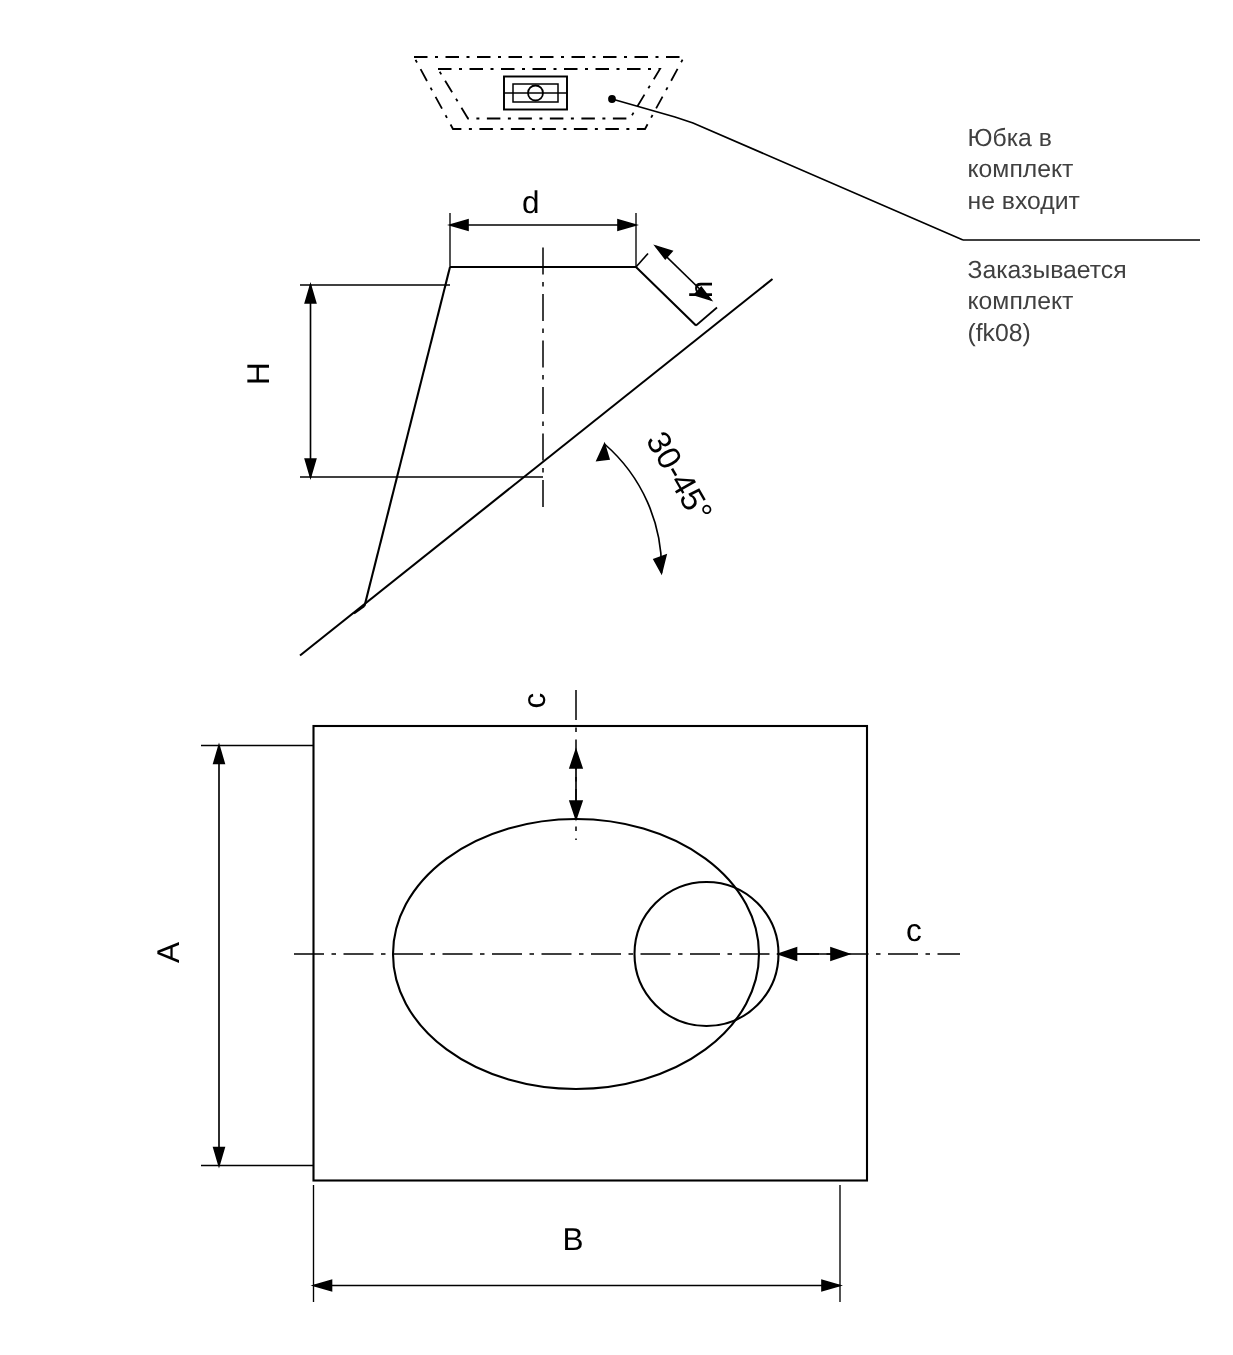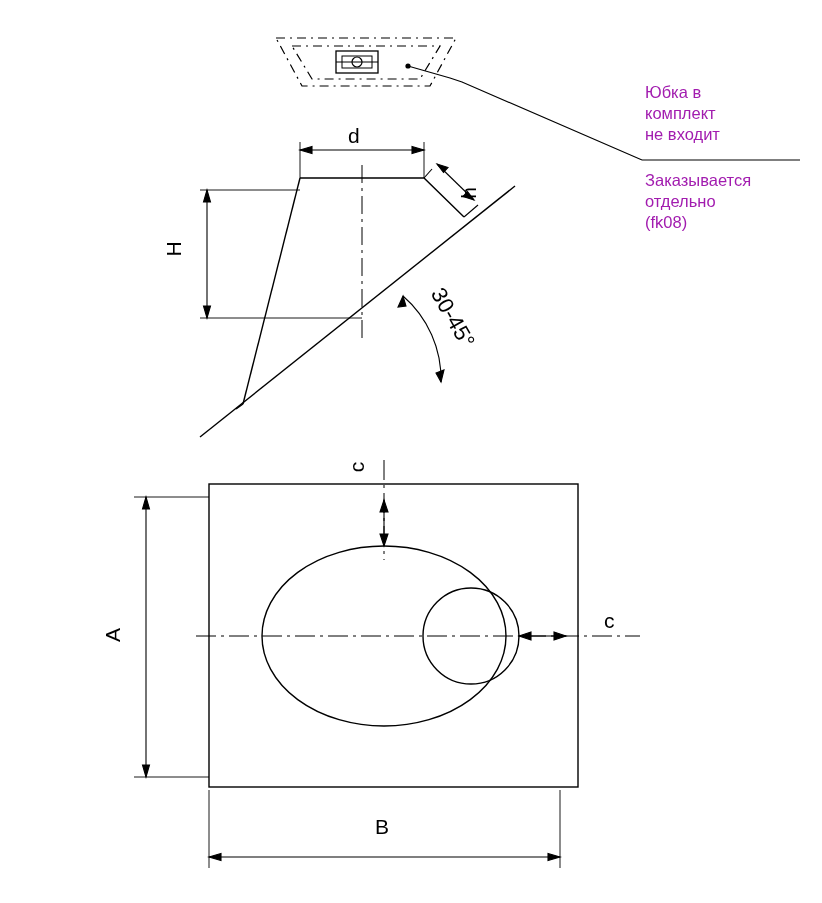--- a/index.html
+++ b/index.html
@@ -19,21 +19,21 @@
     left: 0;
     top: 0;
     width: 822px;
     height: 903px;
   }
   .note-block {
     position: absolute;
     font-family: "Liberation Sans", sans-serif;
     font-size: 16.5px;
     line-height: 21px;
-    color: #a21caf;
+    color: #404040;
     white-space: pre;
   }
   #note-skirt {
     left: 645px;
     top: 82px;
   }
   #note-order {
     left: 645px;
     top: 170px;
   }
@@ -171,21 +171,21 @@
     <line x1="209" y1="790" x2="209" y2="868" stroke-width="0.9"></line>
     <line x1="560" y1="790" x2="560" y2="868" stroke-width="0.9"></line>
   </g>
 
 </svg>
 
 <div class="note-block" id="note-skirt">Юбка в
 комплект
 не входит</div>
 <div class="note-block" id="note-order">Заказывается
-отдельно
+комплект
 (fk08)</div>
 
 <div class="dim-label" id="label-d">d</div>
 <div class="dim-label rot90" id="label-h">h</div>
 <div class="dim-label rot90" id="label-H">H</div>
 <div class="dim-label rot-angle" id="label-angle">30-45°</div>
 <div class="dim-label rot90" id="label-c-top">c</div>
 <div class="dim-label" id="label-c-right">c</div>
 <div class="dim-label rot90" id="label-A">A</div>
 <div class="dim-label" id="label-B">B</div>

